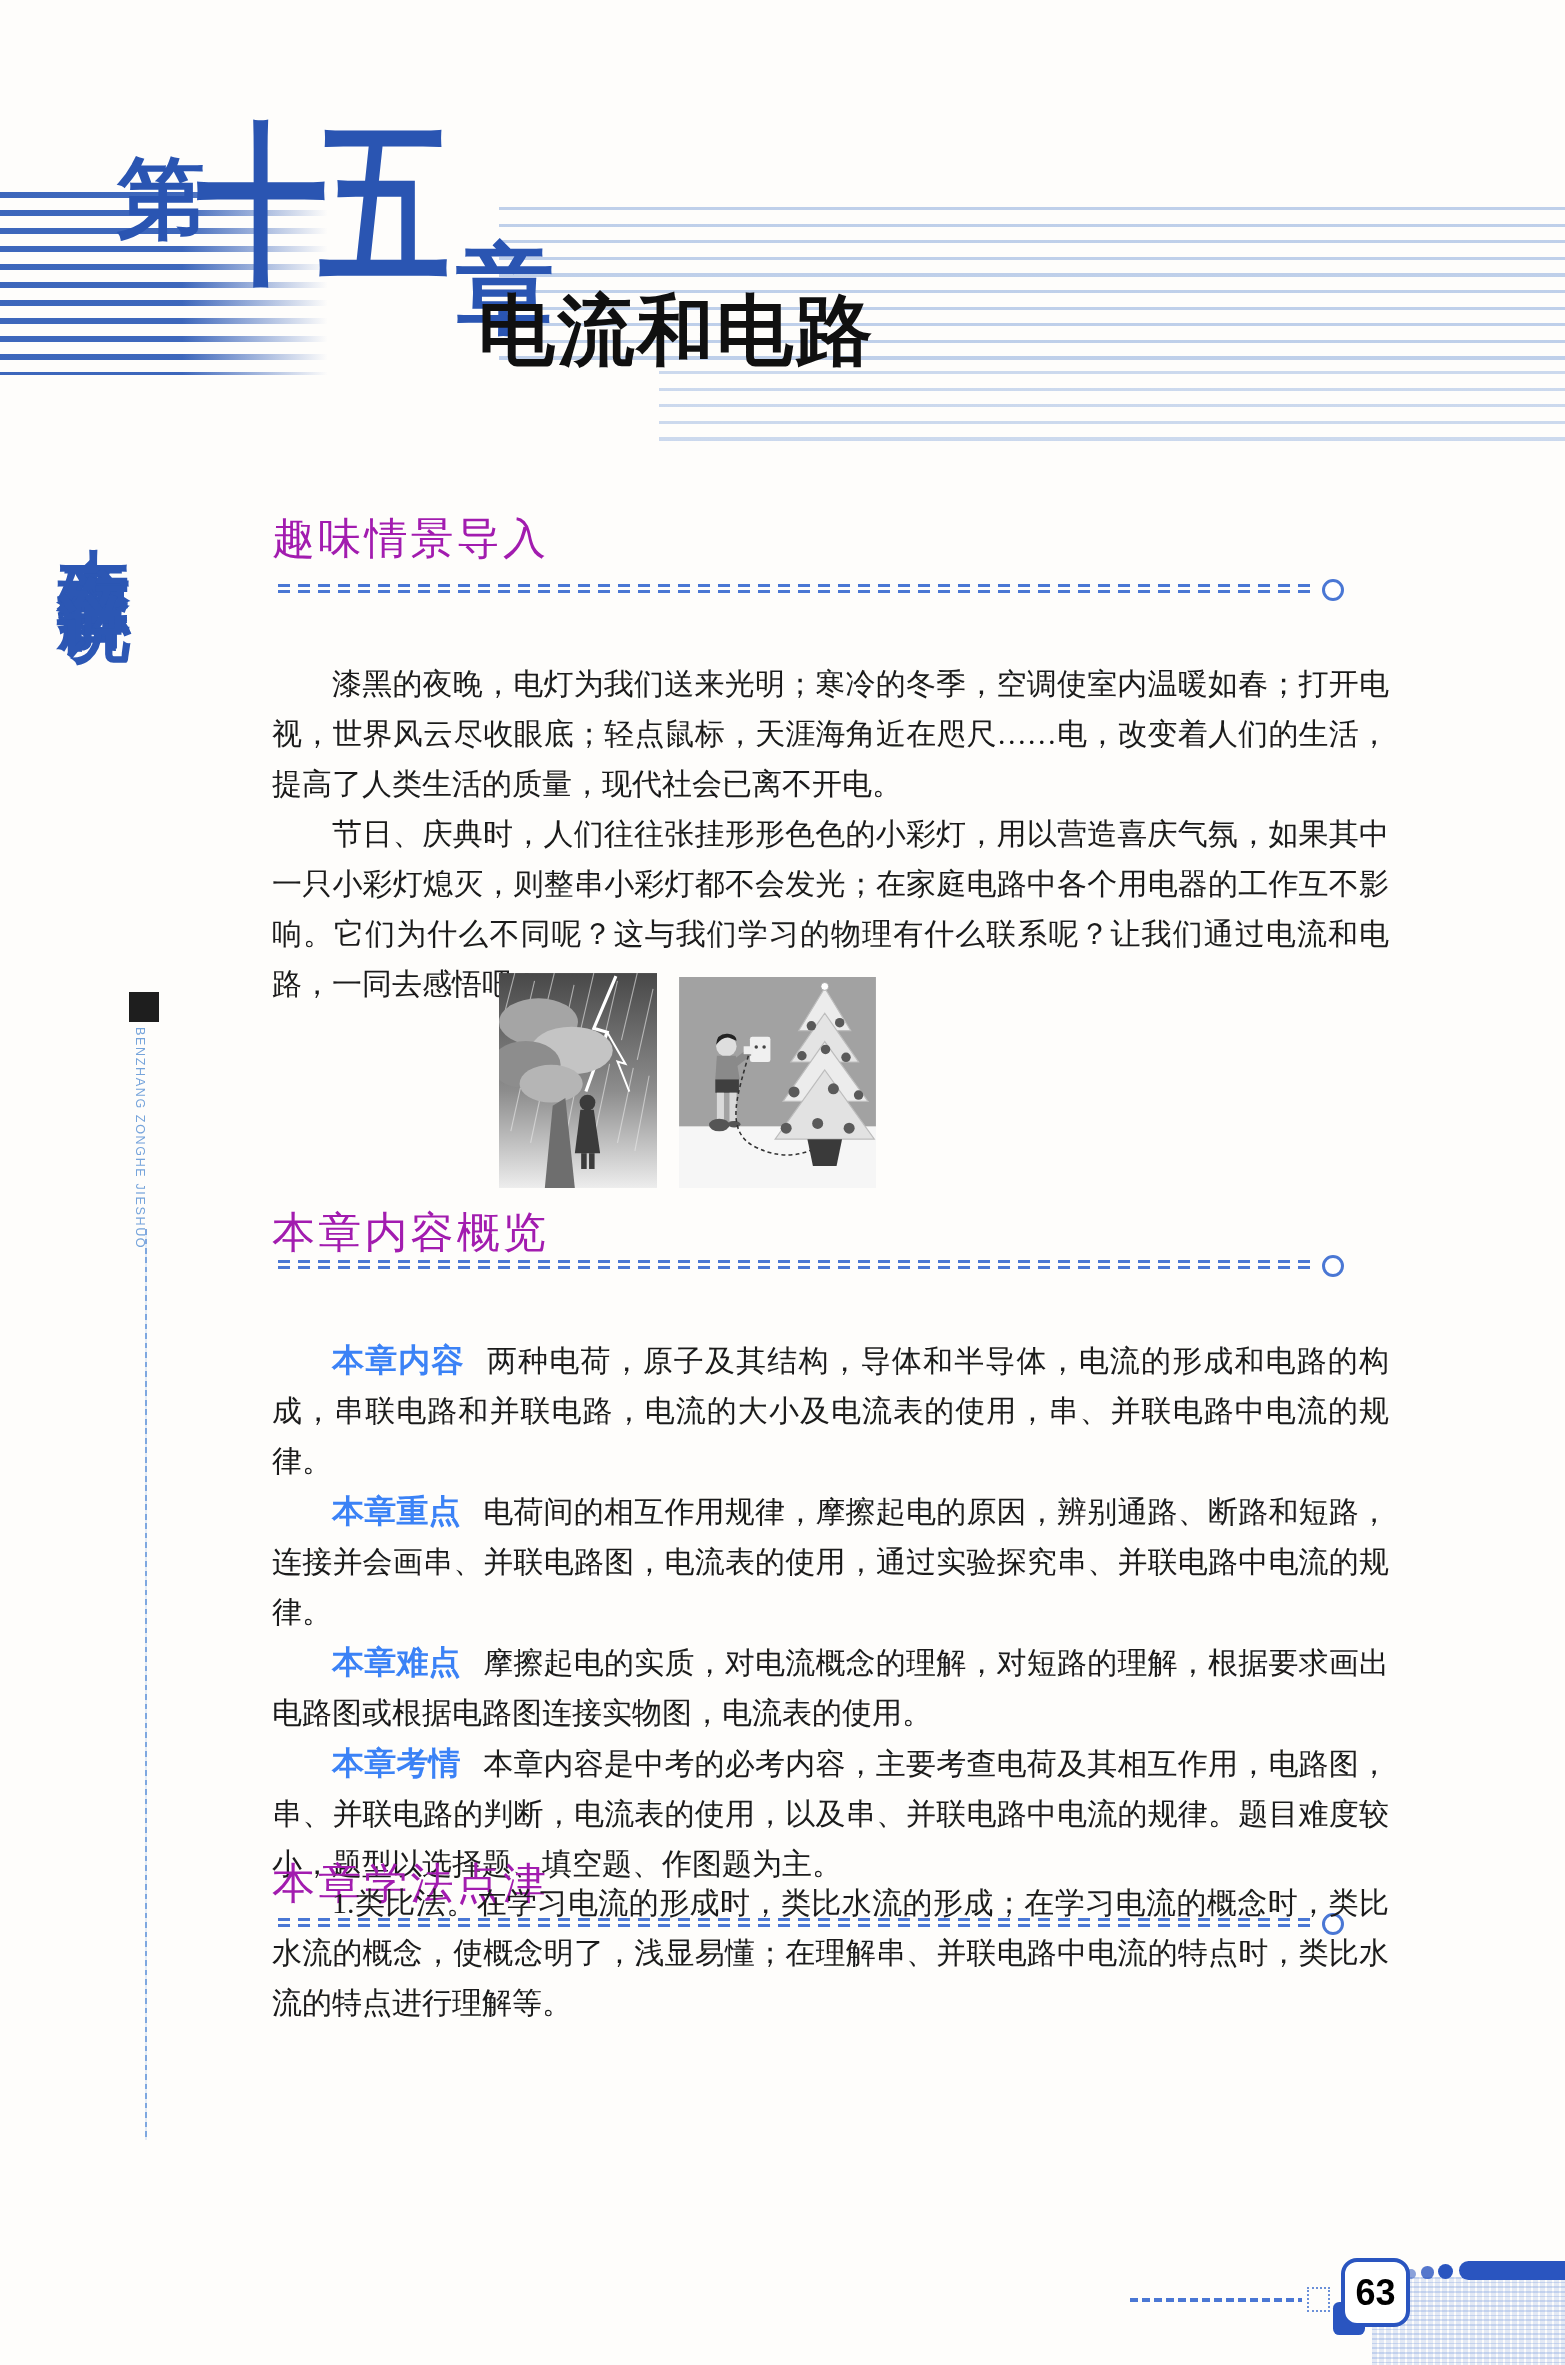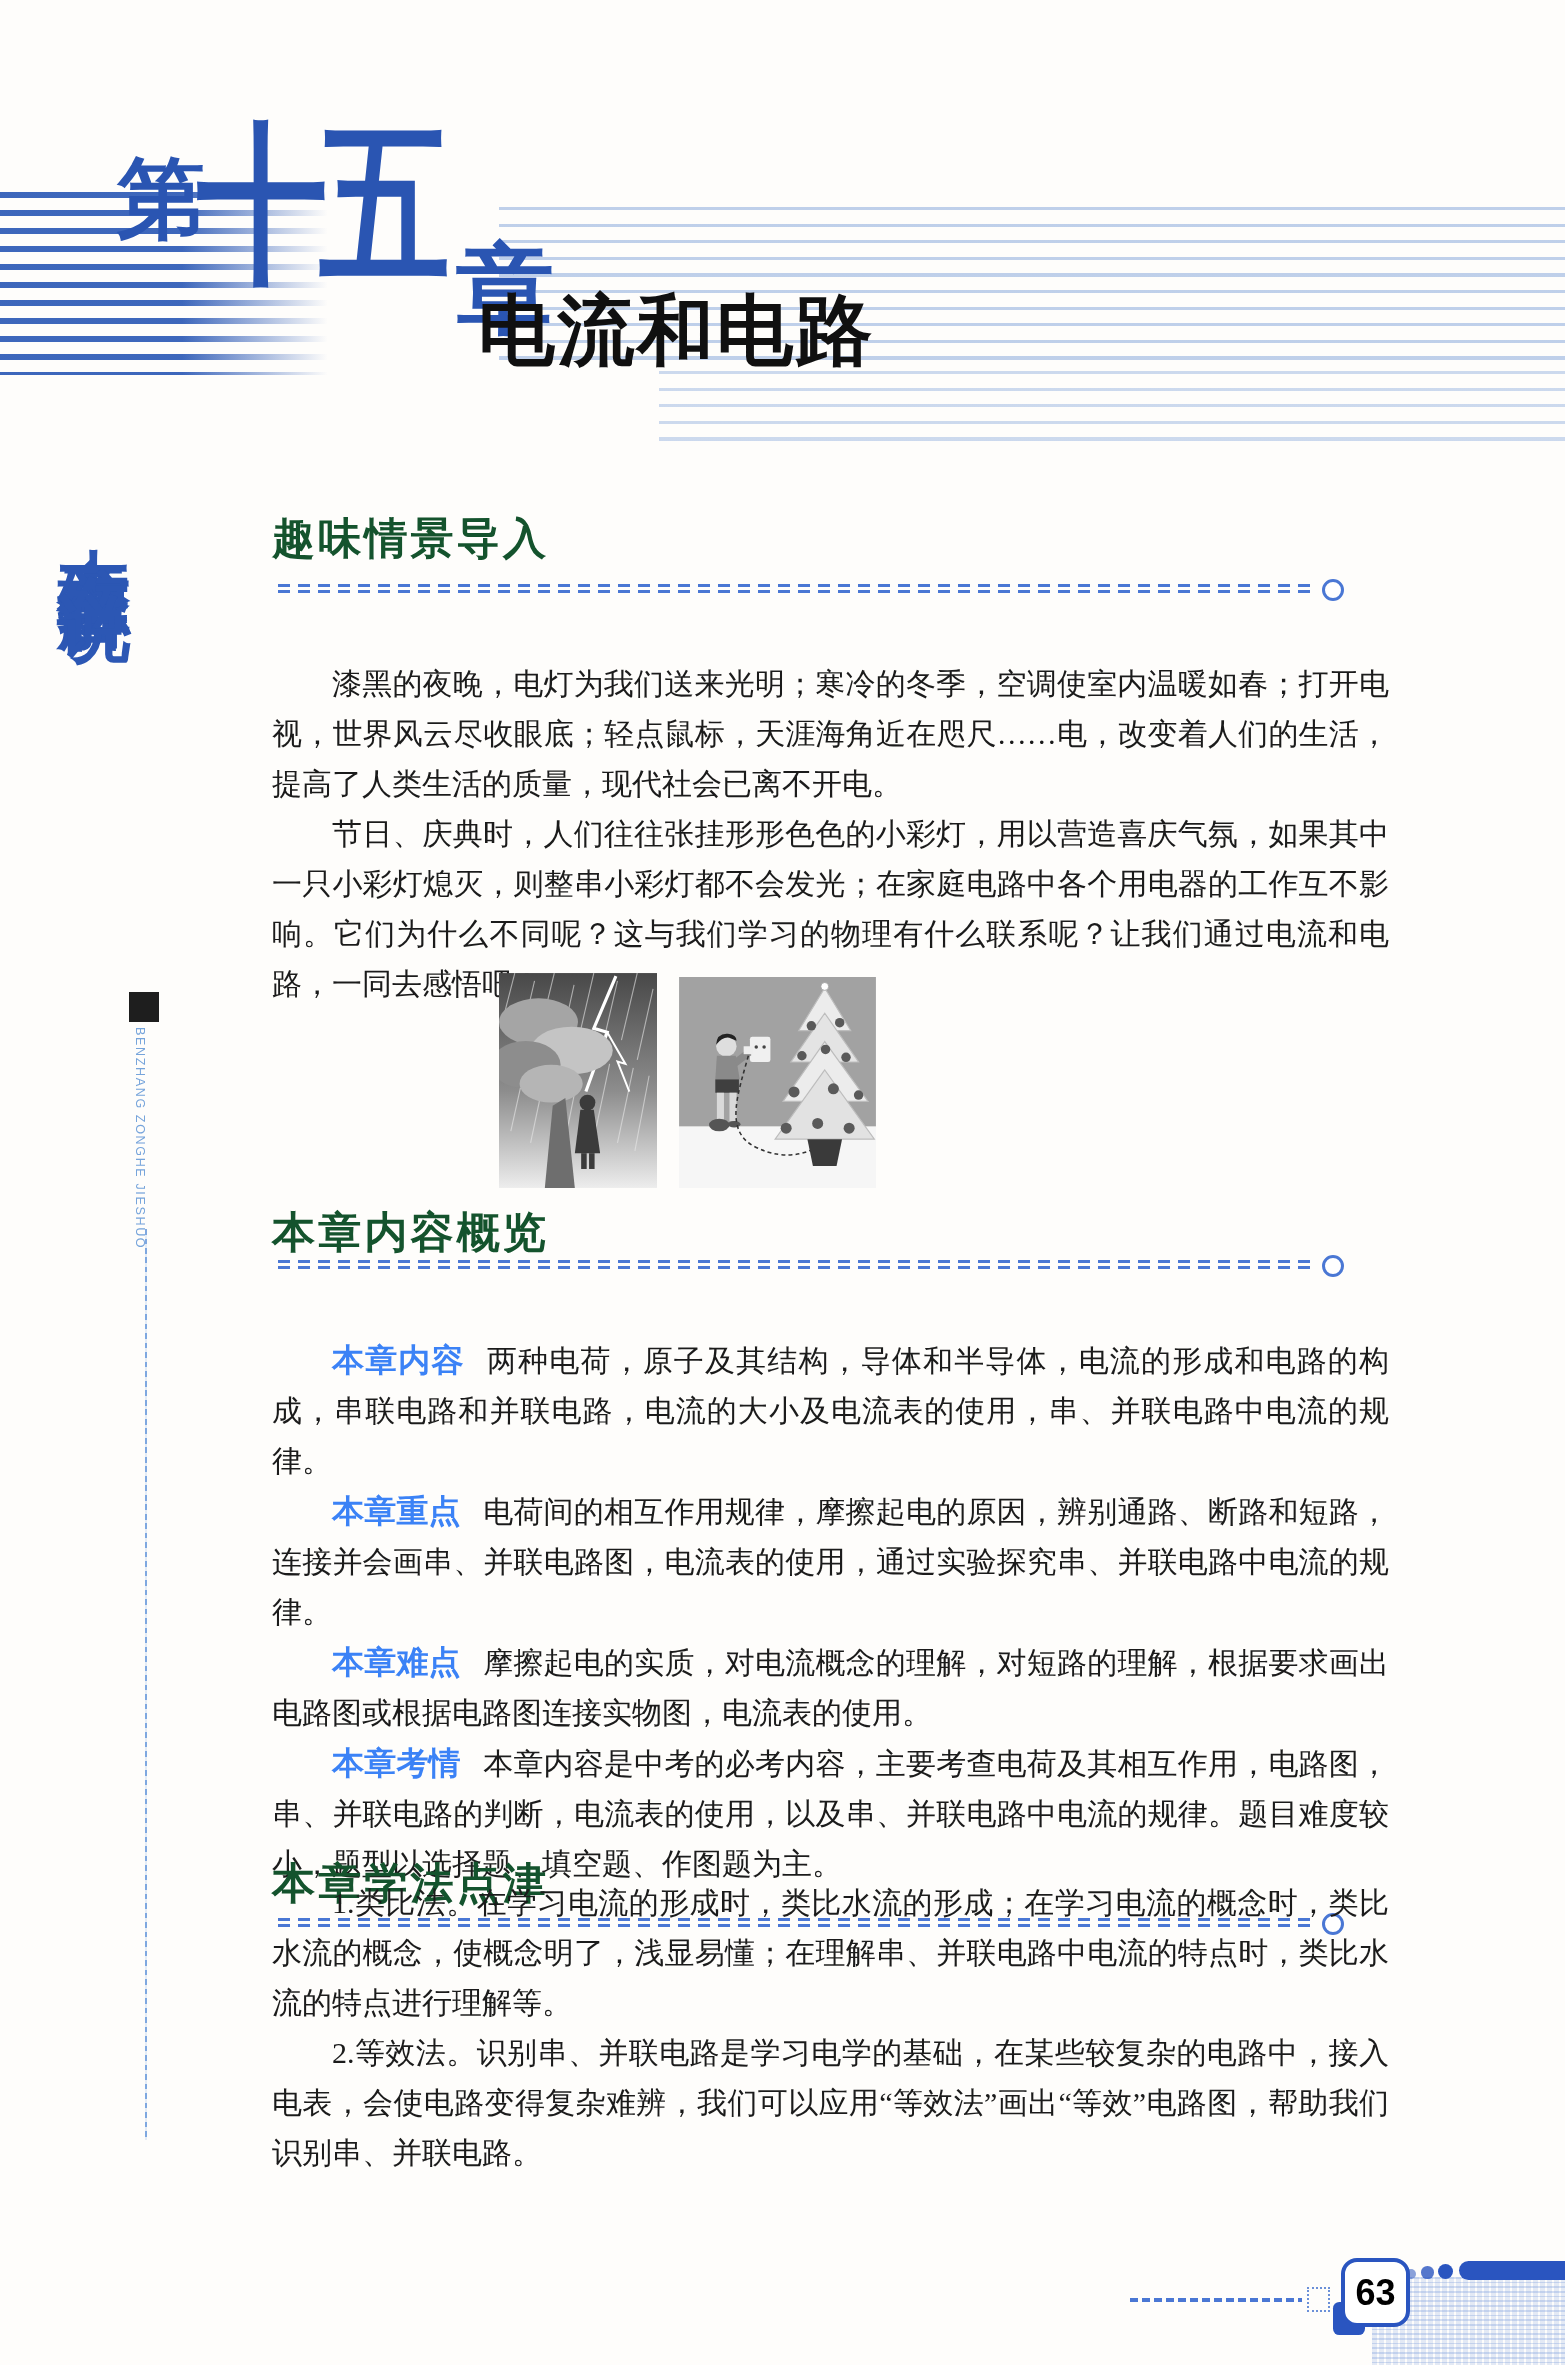--- a/index.html
+++ b/index.html
@@ -29,21 +29,21 @@
   
   .side-title{position:absolute;left:58px;top:489px;writing-mode:vertical-rl;text-orientation:upright;
     font-weight:700;font-size:73px;letter-spacing:8.7px;color:#2c57b4;line-height:1;}
   .side-square{position:absolute;left:129px;top:992px;width:30px;height:30px;background:#1e1e1e;}
   .side-pinyin{position:absolute;left:133px;top:1027px;writing-mode:vertical-rl;
     font-family:"Liberation Sans","DejaVu Sans",sans-serif;font-size:12.6px;letter-spacing:1.6px;color:#76a4db;}
   .side-line{position:absolute;left:145px;top:1229px;width:2.4px;height:911px;
     background:repeating-linear-gradient(180deg,#7fa8e0 0 5.5px,rgba(127,168,224,.2) 5.5px 9.5px);}
 
   
-  .sec-header{position:absolute;left:272px;font-weight:700;font-size:43px;color:#14532d;
+  .sec-header{position:absolute;left:272px;font-weight:400;font-size:43px;color:#a21caf;
     letter-spacing:3.2px;line-height:1;}
   .rule{position:absolute;left:278px;width:1038px;height:10.3px;
     background-image:repeating-linear-gradient(90deg,#4a77d4 0 12px,transparent 12px 20px),
                      repeating-linear-gradient(90deg,#4a77d4 0 12px,transparent 12px 20px);
     background-size:100% 3.2px,100% 3.2px;background-position:0 0,0 6.3px;background-repeat:no-repeat;}
   .ring{position:absolute;right:-28px;top:-4.7px;width:16px;height:16px;border:3.2px solid #4a77d4;
     border-radius:50%;background:#fff;}
   .body-block{position:absolute;left:272px;width:1117px;font-size:30px;line-height:50px;
     color:#1b1b1b;text-align:justify;margin-top:32px;}
   .para{margin:0;text-indent:2em;}
@@ -194,21 +194,20 @@
     <p class="para"><span class="item-label">本章难点</span><span>摩擦起电的实质，对电流概念的理解，对短路的理解，根据要求画出电路图或根据电路图连接实物图，电流表的使用。</span></p>
     <p class="para"><span class="item-label">本章考情</span><span>本章内容是中考的必考内容，主要考查电荷及其相互作用，电路图，串、并联电路的判断，电流表的使用，以及串、并联电路中电流的规律。题目难度较小，题型以选择题、填空题、作图题为主。</span></p>
   </div>
 
   <div class="sec-header" style="top:1862px;">本章学法点津</div>
   <div class="rule" style="top:1918px;">
     <span class="ring"></span>
   </div>
   <div class="body-block" style="top:1846px;">
     <p class="para">1.类比法。在学习电流的形成时，类比水流的形成；在学习电流的概念时，类比水流的概念，使概念明了，浅显易懂；在理解串、并联电路中电流的特点时，类比水流的特点进行理解等。</p>
-    <p class="para">2.等效法。识别串、并联电路是学习电学的基础，在某些较复杂的电路中，接入电表，会使电路变得复杂难辨，我们可以应用“等效法”画出“等效”电路图，帮助我们识别串、并联电路。</p>
   </div>
 
   <div class="f-dash"></div>
   <div class="f-dotsq"></div>
   <div class="f-texture"></div>
   <div class="f-shadow"></div>
   <div class="f-badge">63</div>
   <div class="f-dot f-dot1"></div>
   <div class="f-dot f-dot2"></div>
   <div class="f-dot f-dot3"></div>

